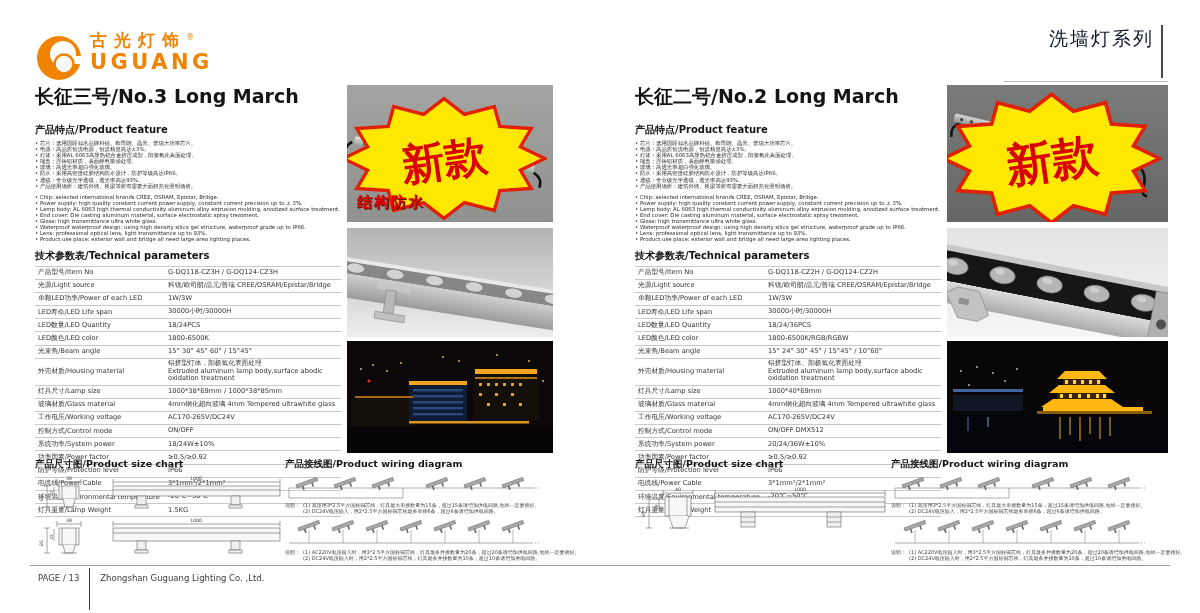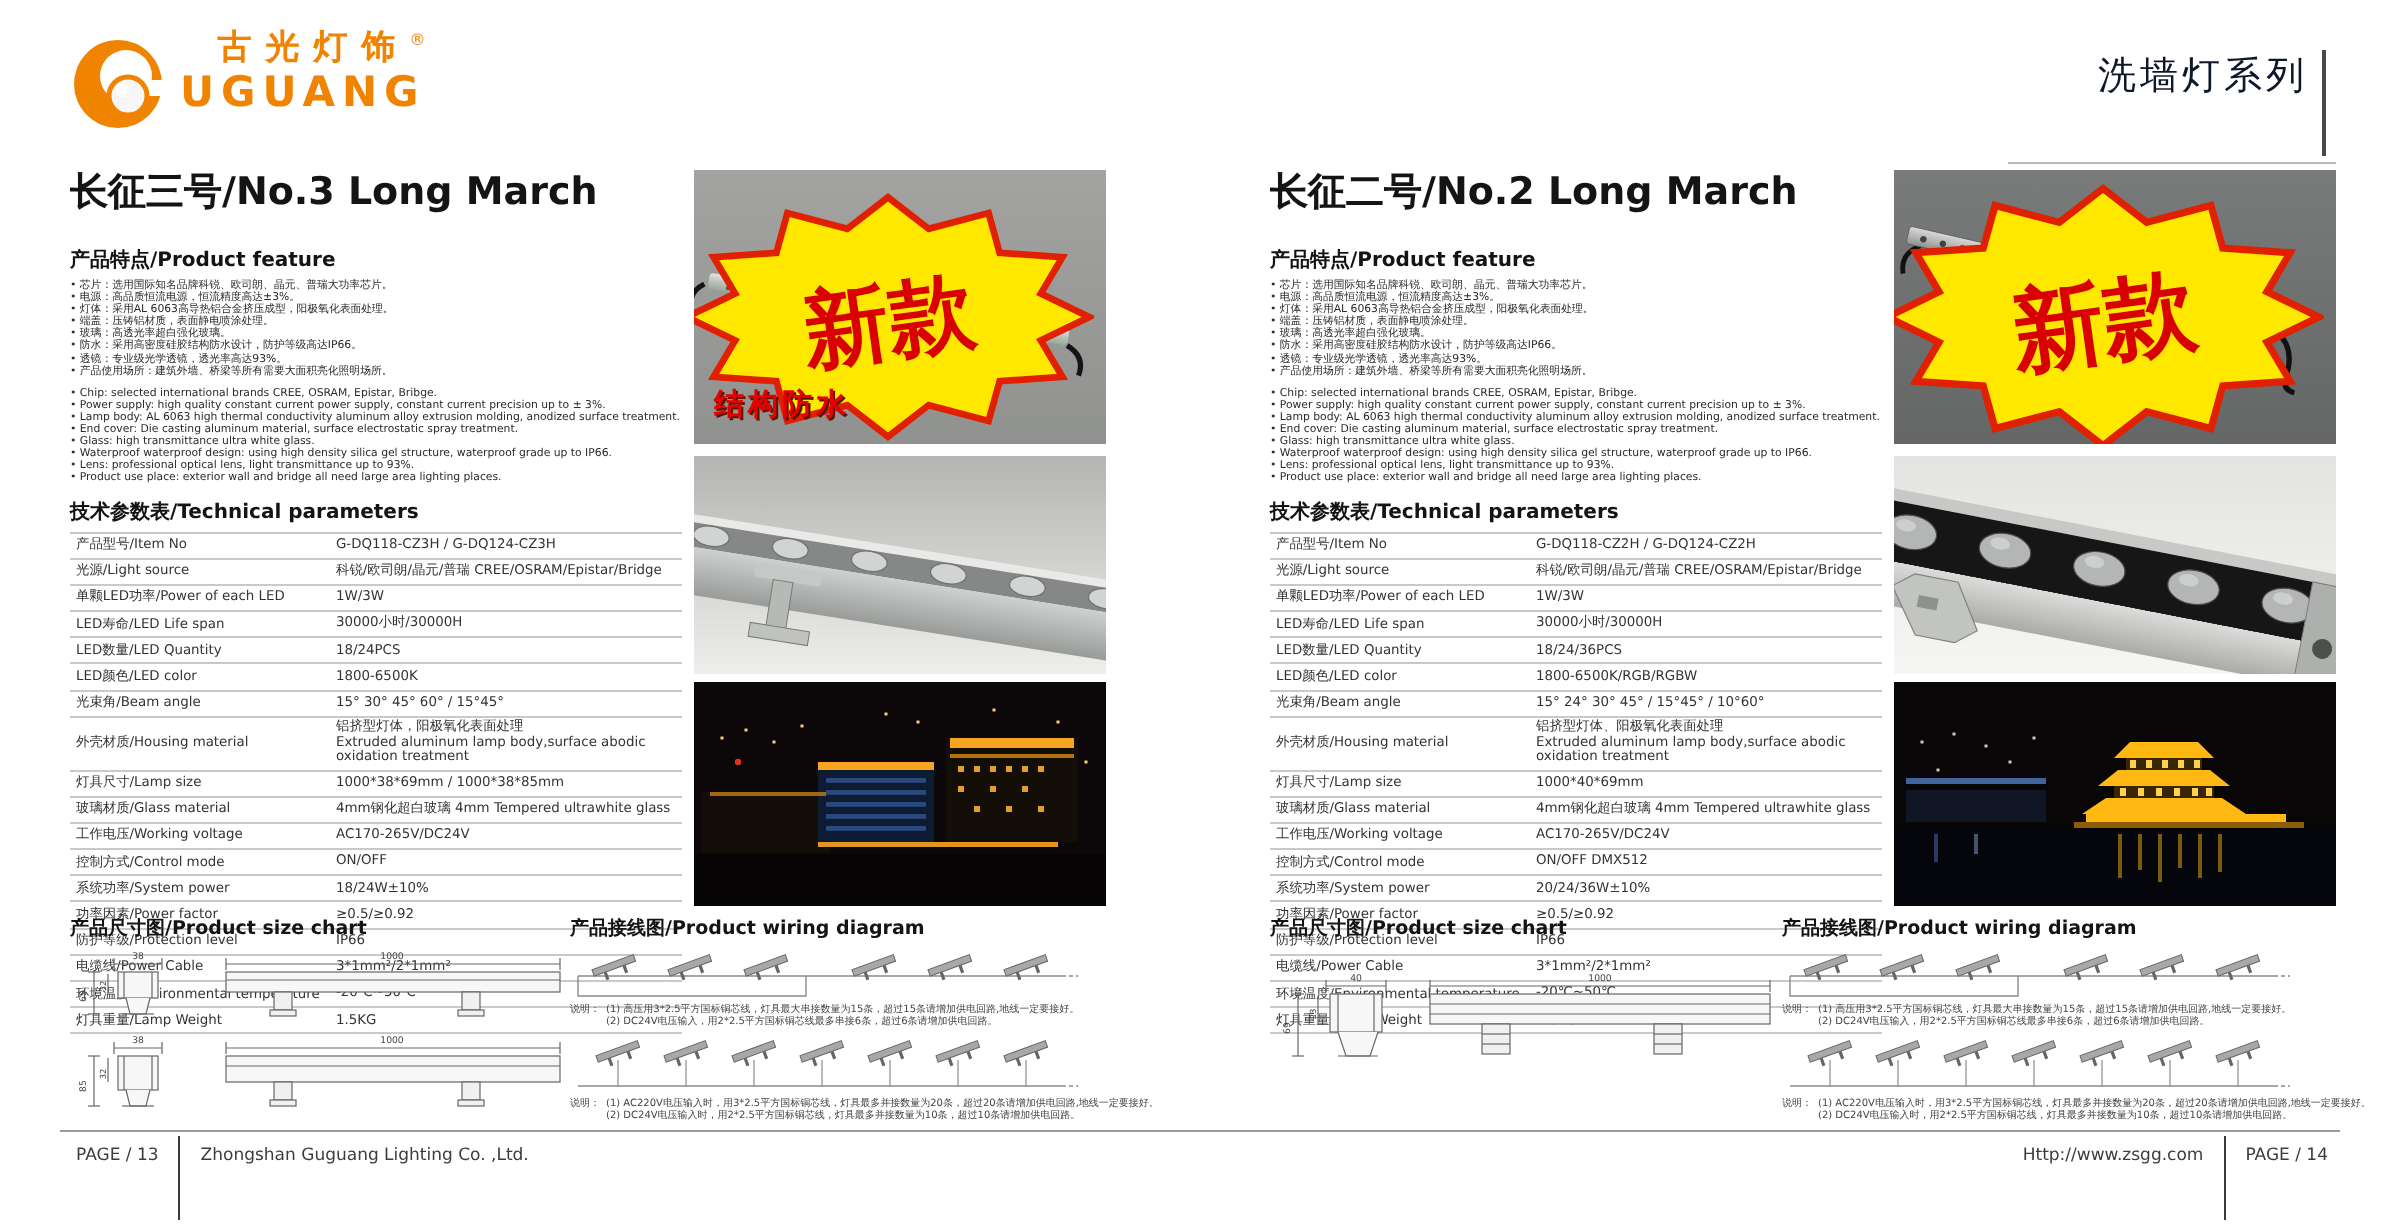--- a/index.html
+++ b/index.html
@@ -1,20 +1,20 @@
 <!DOCTYPE html>
 <html><head>
 <meta charset="utf-8">
 <style>
   html,body{margin:0;padding:0;background:#e8e8e8;}
   .sheet{position:relative;width:1200px;height:613px;background:#ffffff;overflow:hidden;
          font-family:"DejaVu Sans","Liberation Sans",sans-serif;color:#222;}
 
   
-  .logo{position:absolute;left:34px;top:16px;display:flex;align-items:flex-start;text-align:right;}
+  .logo{position:absolute;left:34px;top:32px;display:flex;align-items:flex-start;}
   .logo-mark{width:52px;height:52px;}
   .logo-text{margin-left:4px;line-height:1;}
   .logo-cn{color:#f08300;font-weight:bold;font-size:17px;letter-spacing:7px;white-space:nowrap;}
   .logo-reg{color:#f08300;font-size:8px;vertical-align:super;letter-spacing:0;}
   .logo-en{color:#f08300;font-weight:bold;font-size:21px;letter-spacing:3.5px;margin-top:3px;}
   .series{position:absolute;right:46px;top:27px;text-align:left;color:#0f172a;line-height:1.2;}
   .series-cn{font-size:19px;letter-spacing:2px;}
   .series-en{font-size:19px;}
   .hdr-vrule{position:absolute;left:1161px;top:25px;height:53px;border-left:2px solid #4a4a4a;}
   .hdr-rule{position:absolute;left:1004px;top:81px;width:164px;border-top:1px solid #b9b9b9;}
@@ -926,19 +926,14 @@
       </div>
     </div>
   </section>
 
   <div class="footer-rule"></div>
   <div class="footer-l">
     <span class="ftext">PAGE / 13</span>
     <span class="vdiv"></span>
     <span class="ftext">Zhongshan Guguang Lighting Co. ,Ltd.</span>
   </div>
-  <div class="footer-r">
-    <span class="ftext">Http://www.zsgg.com</span>
-    <span class="vdiv"></span>
-    <span class="ftext">PAGE / 14</span>
-  </div>
 
 </div>
 
 </body></html>

